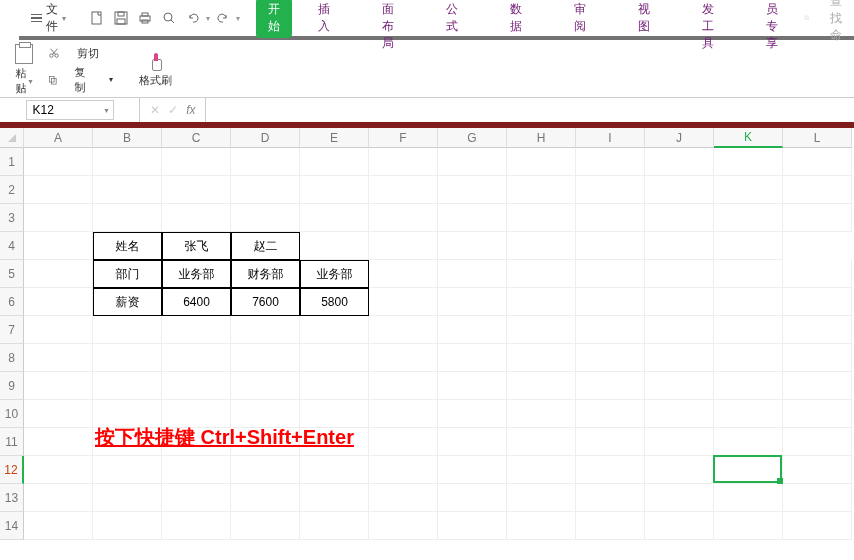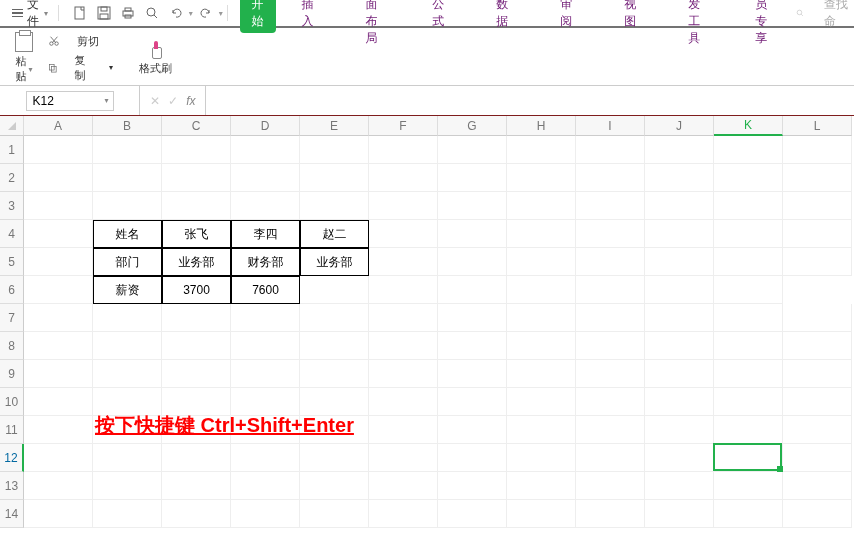--- a/index.html
+++ b/index.html
@@ -1,19 +1,19 @@
 <!DOCTYPE html>
 <html><head>
 <meta charset="utf-8">
 <style>
 * { margin: 0; padding: 0; box-sizing: border-box; }
 body { font-family: "Microsoft YaHei", Arial, sans-serif; font-size: 12px; background: #fff; width: 854px; height: 560px; overflow: hidden; position: relative; }
 
 
-.menubar { height: 28px; background: #fff; display: flex; align-items: center; padding: 0 6px; border-bottom: 2px solid #737373; }
+.menubar { height: 40px; background: #fff; display: flex; align-items: center; padding: 0 6px; border-bottom: 4px solid #737373; margin-left: 19px; }
 .menubar .file-btn { display: flex; align-items: center; gap: 4px; padding: 2px 6px; color: #333; }
 .menubar .file-btn .ham { display: inline-flex; flex-direction: column; gap: 2px; }
 .menubar .file-btn .ham span { width: 11px; height: 1.5px; background: #666; }
 .menubar .file-btn .dd { font-size: 8px; color: #888; }
 .menubar .qat { display: flex; align-items: center; gap: 2px; margin-left: 6px; }
 .qat-btn { width: 22px; height: 22px; display: flex; align-items: center; justify-content: center; color: #555; border-radius: 3px; }
 .qat-sep { width: 1px; height: 16px; background: #ddd; margin: 0 4px; }
 .menubar .tabs { display: flex; align-items: center; gap: 0; margin-left: 8px; }
 .tab { padding: 4px 26px; color: #701a75; font-size: 12px; border-radius: 4px; }
 .tab.active { background: #22b14c; color: #fff; padding: 3px 12px; border-radius: 4px; }
@@ -29,21 +29,21 @@
 .sm-label { font-size: 11px; color: #333; display: flex; align-items: center; gap: 17px; }
 .paste-ico { width: 18px; height: 20px; border: 1px solid #888; position: relative; }
 .paste-ico::before { content: ""; position: absolute; top: -3px; left: 3px; width: 10px; height: 4px; border: 1px solid #888; background: #fff; }
 .brush-ico { width: 16px; height: 18px; display: inline-block; position: relative; }
 .brush-ico::before { content:""; position:absolute; bottom:0; left:4px; width:8px; height:10px; border:1px solid #888; border-radius:2px; }
 .brush-ico::after { content:""; position:absolute; top:0; left:6px; width:4px; height:8px; background:#d48; border-radius:2px 2px 0 0; }
 
 .clip-col { display: flex; flex-direction: column; gap: 4px; align-items: flex-start; padding-left: 4px; }
 
 
-.fx-bar { height: 30px; display: flex; align-items: flex-start; border-bottom: 1px solid #7f1d1d; }
+.fx-bar { height: 30px; display: flex; align-items: flex-start; border-bottom: 6px solid #7f1d1d; }
 .namebox-wrap { width: 140px; display: flex; align-items: center; justify-content: center; height: 100%; border-right: 1px solid #ccc; gap: 6px; }
 .namebox { width: 88px; height: 20px; border: 1px solid #ccc; padding: 0 18px 0 6px; font-size: 12px; display: flex; align-items: center; position: relative; background:#fff; }
 .namebox .dd { position:absolute; right:4px; font-size:8px; color:#888; }
 .fx-area { flex: 1; display: flex; align-items: center; gap: 8px; padding: 0 10px; height: 100%; }
 .fx-icons { display: flex; align-items: center; gap: 8px; color: #999; border-right: 1px solid #ccc; padding-right:10px; height:100%; }
 .fx-label { font-style: italic; color: #888; }
 .formula-input { flex:1; height:20px; border:none; outline:none; font-size:12px; }
 
 
 .sheet { position: relative; }
@@ -272,21 +272,20 @@
         <div class="cell"></div>
         <div class="cell"></div>
         <div class="cell"></div>
         <div class="cell"></div>
       </div>
       <div class="row">
         <div class="rh">4</div>
         <div class="cell"></div>
         <div class="cell tb">姓名</div>
         <div class="cell tb">张飞</div>
-        <div class="cell tb">李四</div>
         <div class="cell tb">赵二</div>
         <div class="cell"></div>
         <div class="cell"></div>
         <div class="cell"></div>
         <div class="cell"></div>
         <div class="cell"></div>
         <div class="cell"></div>
         <div class="cell"></div>
       </div>
       <div class="row">
@@ -301,22 +300,23 @@
         <div class="cell"></div>
         <div class="cell"></div>
         <div class="cell"></div>
         <div class="cell"></div>
         <div class="cell"></div>
       </div>
       <div class="row">
         <div class="rh">6</div>
         <div class="cell"></div>
         <div class="cell tb">薪资</div>
-        <div class="cell tb">3700</div>
+        <div class="cell tb">6400</div>
         <div class="cell tb">7600</div>
+        <div class="cell tb">5800</div>
         <div class="cell"></div>
         <div class="cell"></div>
         <div class="cell"></div>
         <div class="cell"></div>
         <div class="cell"></div>
         <div class="cell"></div>
         <div class="cell"></div>
       </div>
       <div class="row">
         <div class="rh">7</div>
@@ -387,21 +387,21 @@
         <div class="cell"></div>
         <div class="cell"></div>
         <div class="cell"></div>
         <div class="cell"></div>
         <div class="cell"></div>
         <div class="cell"></div>
         <div class="cell"></div>
         <div class="cell"></div>
       </div>
       <div class="row">
-        <div class="rh" style="color: #0369a1; border-right: 2px solid rgb(34, 177, 76);">12</div>
+        <div class="rh" style="color: #c2410c; border-right: 2px solid rgb(34, 177, 76);">12</div>
         <div class="cell"></div>
         <div class="cell"></div>
         <div class="cell"></div>
         <div class="cell"></div>
         <div class="cell"></div>
         <div class="cell"></div>
         <div class="cell"></div>
         <div class="cell"></div>
         <div class="cell"></div>
         <div class="cell"></div>

